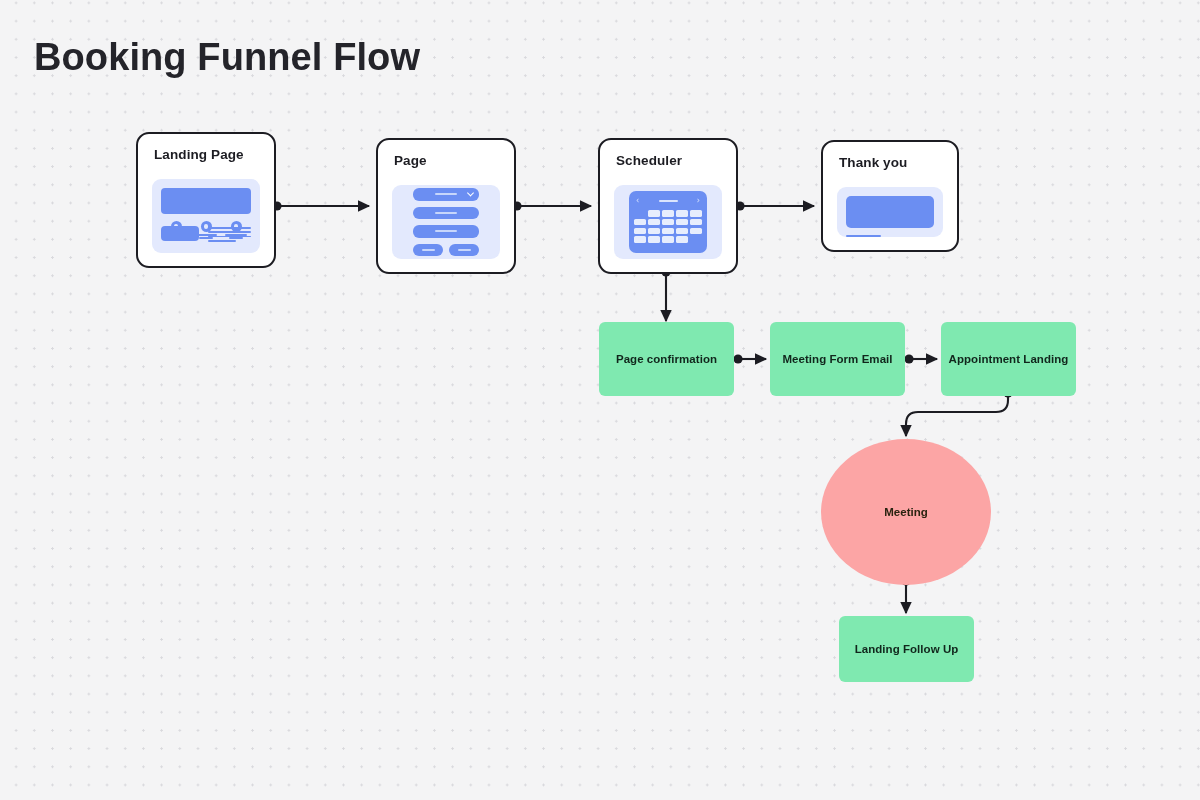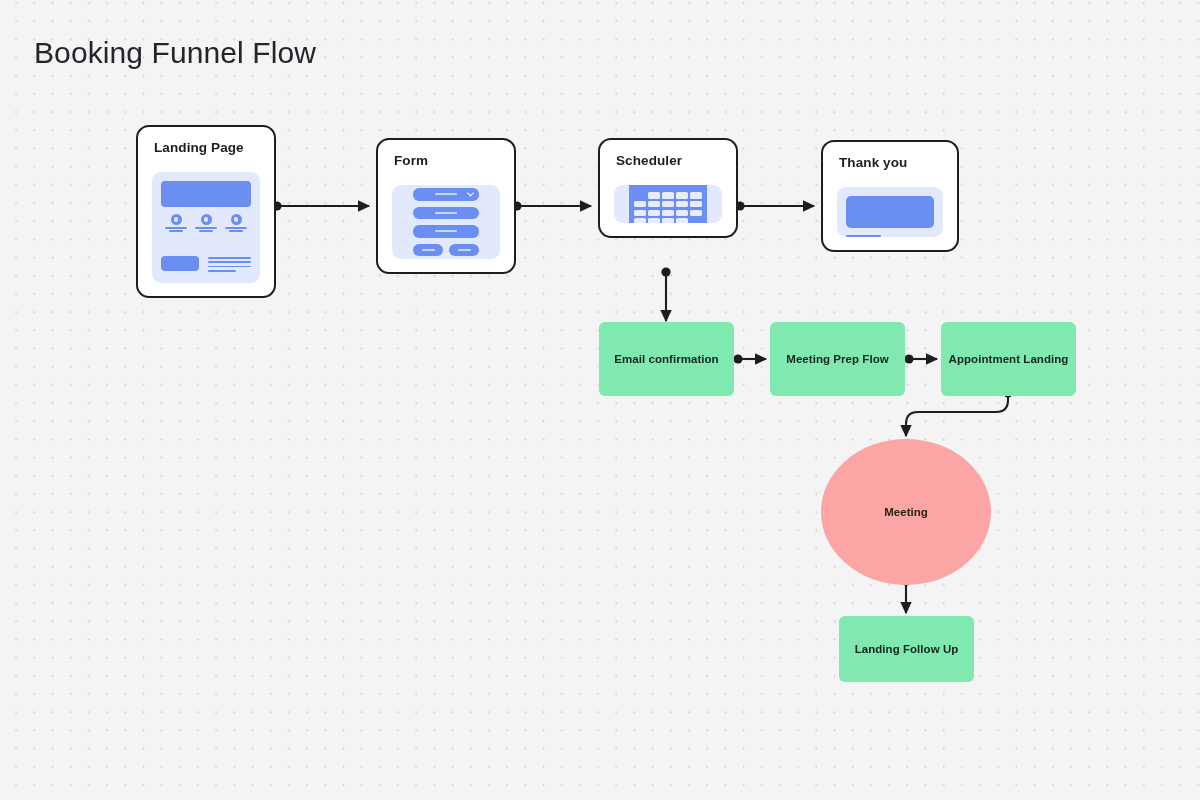--- a/index.html
+++ b/index.html
@@ -24,22 +24,22 @@
     inset: 0;
     width: 1200px;
     height: 800px;
   }
 
   
   .page-title {
     position: absolute;
     left: 34px;
     top: 36px;
-    font-size: 30px;
-    font-weight: 400;
+    font-size: 38px;
+    font-weight: 700;
     color: #24242a;
     letter-spacing: 0.1px;
     white-space: nowrap;
   }
 
   
   .edges {
     position: absolute;
     left: 0; top: 0;
     width: 1200px; height: 800px;
@@ -308,21 +308,21 @@
       <circle cx="1008" cy="393" r="4.6" fill="#1c1c22"></circle>
       <path d="M 1008 393 L 1008 400 Q 1008 412 996 412 L 918 412 Q 906 412 906 424 L 906 436" fill="none" stroke="#1c1c22" stroke-width="2.1" marker-end="url(#arrow)"></path>
     </g>
 
     <g>
       <circle cx="906" cy="581" r="4.6" fill="#1c1c22"></circle>
       <line x1="906" y1="581" x2="906" y2="613" stroke="#1c1c22" stroke-width="2.1" marker-end="url(#arrow)"></line>
     </g>
   </svg>
 
-  <div class="card" style="left:136px; top:125px; width:140px; height:173px;">
+  <div class="card" style="left:136px; top:132px; width:140px; height:136px;">
     <div class="card-title">Landing Page</div>
     <div class="mock">
       <div class="lp-hero"></div>
       <div class="lp-feats">
         <div class="lp-feat">
           <div class="lp-circ"></div>
           <div class="ln w1"></div>
           <div class="ln w2"></div>
         </div>
         <div class="lp-feat">
@@ -342,21 +342,21 @@
           <div class="ln"></div>
           <div class="ln"></div>
           <div class="ln"></div>
           <div class="ln"></div>
         </div>
       </div>
     </div>
   </div>
 
   <div class="card" style="left:376px; top:138px; width:140px; height:136px;">
-    <div class="card-title">Form</div>
+    <div class="card-title">Page</div>
     <div class="mock">
       <div class="fm-wrap">
         <div class="fm-field">
           <div class="ph"></div>
           <span class="fm-chev"></span>
         </div>
         <div class="fm-field">
           <div class="ph"></div>
         </div>
         <div class="fm-field">
@@ -367,21 +367,21 @@
             <div class="ph"></div>
           </div>
           <div class="fm-btn">
             <div class="ph"></div>
           </div>
         </div>
       </div>
     </div>
   </div>
 
-  <div class="card" style="left:598px; top:138px; width:140px; height:100px;">
+  <div class="card" style="left:598px; top:138px; width:140px; height:136px;">
     <div class="card-title">Scheduler</div>
     <div class="mock">
       <div class="cal">
         <div class="cal-head">
           <span class="cal-arrow">‹</span>
           <span class="cal-month"></span>
           <span class="cal-arrow">›</span>
         </div>
         <div class="cal-grid">
           <i class="cal-cell empty"></i>
@@ -420,23 +420,23 @@
         <div class="ln s1"></div>
         <div class="ln s2"></div>
         <div class="ln f"></div>
         <div class="ln f"></div>
         <div class="ln f"></div>
 
       </div>
     </div>
   </div>
 
-  <div class="node-green" style="left:599px; top:322px; width:135px; height:74px;">Email confirmation</div>
-
-  <div class="node-green" style="left:770px; top:322px; width:135px; height:74px;">Meeting Prep Flow</div>
+  <div class="node-green" style="left:599px; top:322px; width:135px; height:74px;">Page confirmation</div>
+
+  <div class="node-green" style="left:770px; top:322px; width:135px; height:74px;">Meeting Form Email</div>
 
   <div class="node-green" style="left:941px; top:322px; width:135px; height:74px;">Appointment Landing</div>
 
   <div class="node-ellipse" style="left:821px; top:439px; width:170px; height:146px;">Meeting</div>
 
   <div class="node-green" style="left:839px; top:616px; width:135px; height:66px;">Landing Follow Up</div>
 
 </div>
 
 </body></html>

